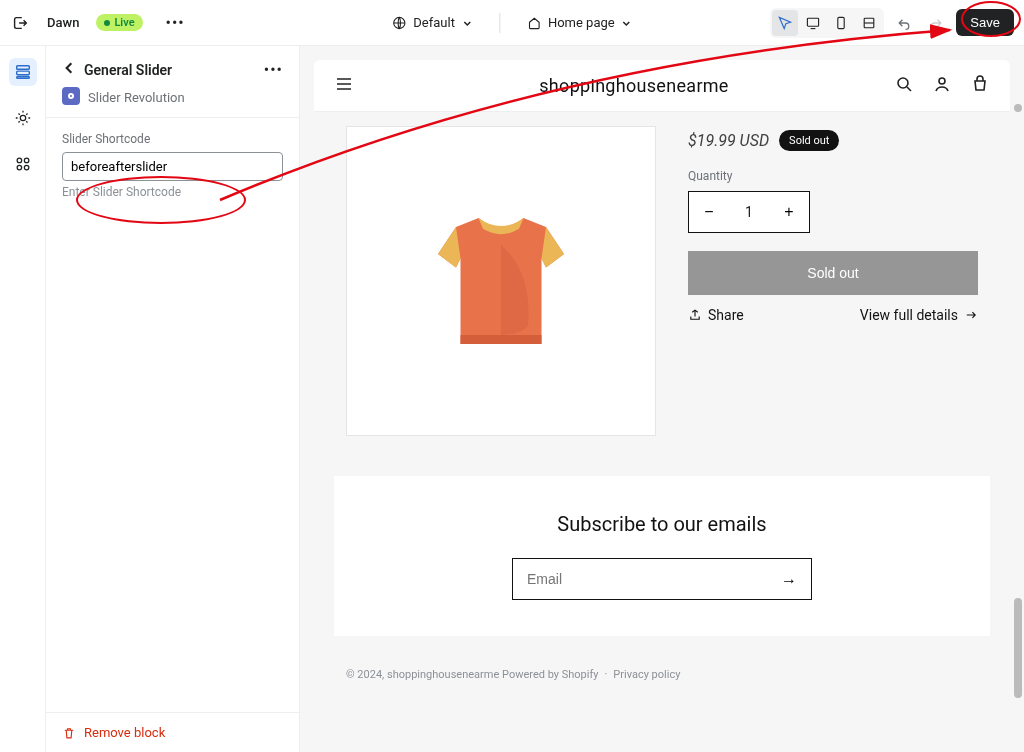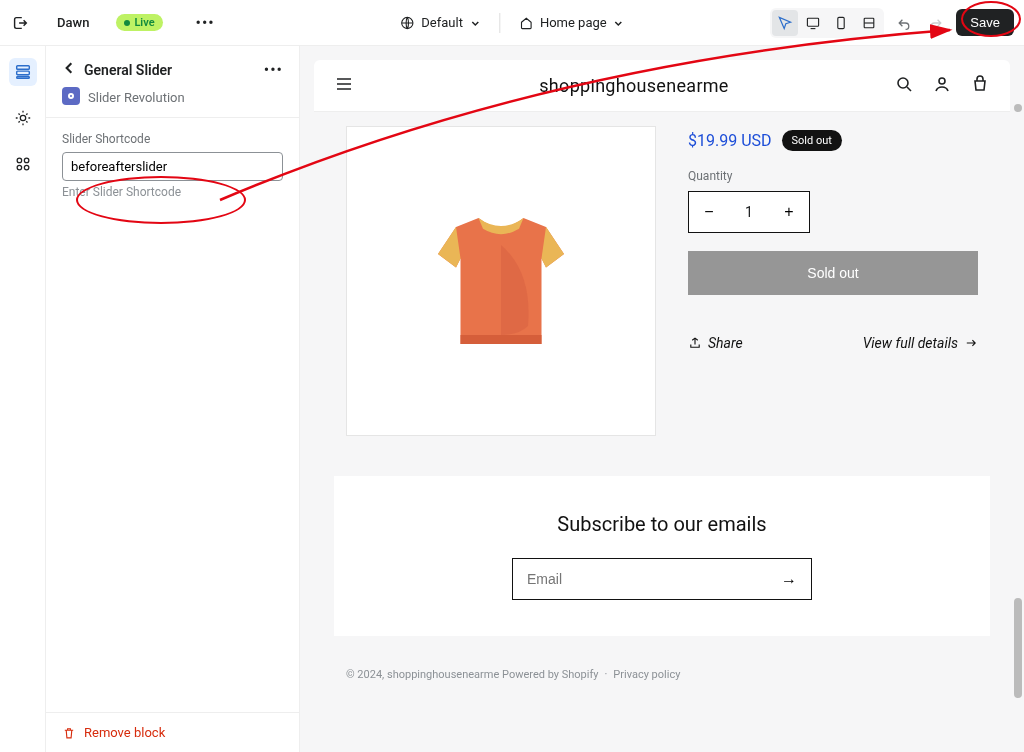--- a/index.html
+++ b/index.html
@@ -1,26 +1,26 @@
 <!DOCTYPE html>
 <html><head>
 <meta charset="utf-8">
 <style>
 * { box-sizing: border-box; margin: 0; padding: 0; }
 body { font-family: -apple-system, BlinkMacSystemFont, "Segoe UI", Roboto, sans-serif; font-size: 13px; color: #202223; background: #fff; width: 1024px; height: 752px; overflow: hidden; position: relative; }
 
 
 .topbar { height: 46px; display: flex; align-items: center; padding: 0 10px; border-bottom: 1px solid #eee; position: relative; }
-.tb-left { display: flex; align-items: center; gap: 27px; }
+.tb-left { display: flex; align-items: center; gap: 17px; }
 .exit-icon { width: 20px; height: 20px; display: flex; align-items: center; justify-content: center; cursor: pointer; }
 .theme-name { font-size: 13px; font-weight: 500; }
 .live-badge { background: #bef264; color: #128a3e; font-size: 11px; font-weight: 600; padding: 2px 8px; border-radius: 10px; display: inline-flex; align-items: center; gap: 4px; }
 .live-badge::before { content: ""; width: 6px; height: 6px; border-radius: 50%; background: #128a3e; }
 .more-dots { font-size: 16px; letter-spacing: 1px; cursor: pointer; padding: 0 6px; }
-.tb-center { position: absolute; left: 50%; transform: translateX(-50%); display: flex; align-items: center; gap: 12px; }
+.tb-center { position: absolute; left: 50%; transform: translateX(-50%); display: flex; align-items: center; gap: 20px; }
 .center-btn { display: flex; align-items: center; gap: 6px; font-size: 13px; cursor: pointer; padding: 4px 6px; }
 .vsep { width: 1px; height: 20px; background: #ddd; }
 .tb-right { margin-left: auto; display: flex; align-items: center; gap: 8px; }
 .device-group { display: flex; align-items: center; gap: 2px; background: #f6f6f7; border-radius: 6px; padding: 2px; }
 .device-btn { width: 26px; height: 26px; display: flex; align-items: center; justify-content: center; border-radius: 4px; cursor: pointer; }
 .device-btn.active { background: #e3e5e7; }
 .undo-btn, .redo-btn { width: 24px; height: 24px; display: flex; align-items: center; justify-content: center; cursor: pointer; color: #6d7175; }
 .redo-btn { opacity: 0.35; cursor: not-allowed; }
 .save-btn { background: #202223; color: #fff; border: none; border-radius: 6px; padding: 6px 14px; font-size: 13px; font-weight: 500; cursor: pointer; }
 .save-circle { position: absolute; right: 3px; top: 1px; width: 60px; height: 36px; border: 2.5px solid #e30613; border-radius: 50%; pointer-events: none; }
@@ -59,28 +59,28 @@
 .store-name { flex: 1; text-align: center; font-size: 18px; font-weight: 400; letter-spacing: 0.3px; color: #121212; }
 .store-icons { display: flex; gap: 18px; }
 .store-icons span { cursor: pointer; }
 
 .product-row { display: flex; gap: 32px; padding: 0 32px 20px 32px; background: #f6f6f7; }
 .product-img-box { width: 310px; height: 310px; background: #fff; border: 1px solid #e5e5e5; display: flex; align-items: center; justify-content: center; }
 .tshirt-svg { width: 180px; height: 180px; }
 .product-info { flex: 1; padding-top: 4px; }
 .prod-title { font-size: 32px; font-weight: 400; line-height: 1.2; margin-bottom: 18px; color: #121212; }
 .price-row { display: flex; align-items: center; gap: 10px; margin-bottom: 18px; }
-.price { font-size: 16px; color: #1d4ed8; }
+.price { font-size: 16px; color: #404040; font-style: italic; }
 .soldout-pill { background: #121212; color: #fff; font-size: 11px; padding: 4px 10px; border-radius: 12px; }
 .qty-label { font-size: 12px; color: #6d7175; margin-bottom: 8px; }
 .qty-box { display: inline-flex; border: 1px solid #121212; margin-bottom: 18px; }
 .qty-btn { width: 40px; height: 40px; display: flex; align-items: center; justify-content: center; cursor: pointer; font-size: 16px; background: #fff; border: none; }
 .qty-val { width: 40px; height: 40px; display: flex; align-items: center; justify-content: center; font-size: 14px; background: #fff; }
 .add-btn { width: 100%; background: #969696; color: #fff; border: none; padding: 14px; font-size: 14px; cursor: not-allowed; }
-.share-row { display: flex; justify-content: space-between; align-items: flex-start; margin-top: 40px; font-size: 14px; font-style: italic; }
+.share-row { display: flex; justify-content: space-between; align-items: flex-start; margin-top: 12px; font-size: 14px; }
 .share-link, .details-link { cursor: pointer; display: flex; align-items: center; gap: 6px; color: #121212; }
 
 .subscribe-box { background: #fff; margin: 20px 20px 12px 20px; padding: 36px 20px; text-align: center; }
 .sub-title { font-size: 20px; margin-bottom: 22px; color: #121212; }
 .email-row { display: inline-flex; border: 1px solid #121212; width: 300px; }
 .email-input { flex: 1; border: none; padding: 12px 14px; font-size: 14px; outline: none; }
 .email-submit { width: 44px; border: none; background: transparent; cursor: pointer; font-size: 16px; }
 
 .footer-row { padding: 20px 32px; font-size: 11px; color: #8c9196; }
 .footer-row a { color: #8c9196; text-decoration: none; }

